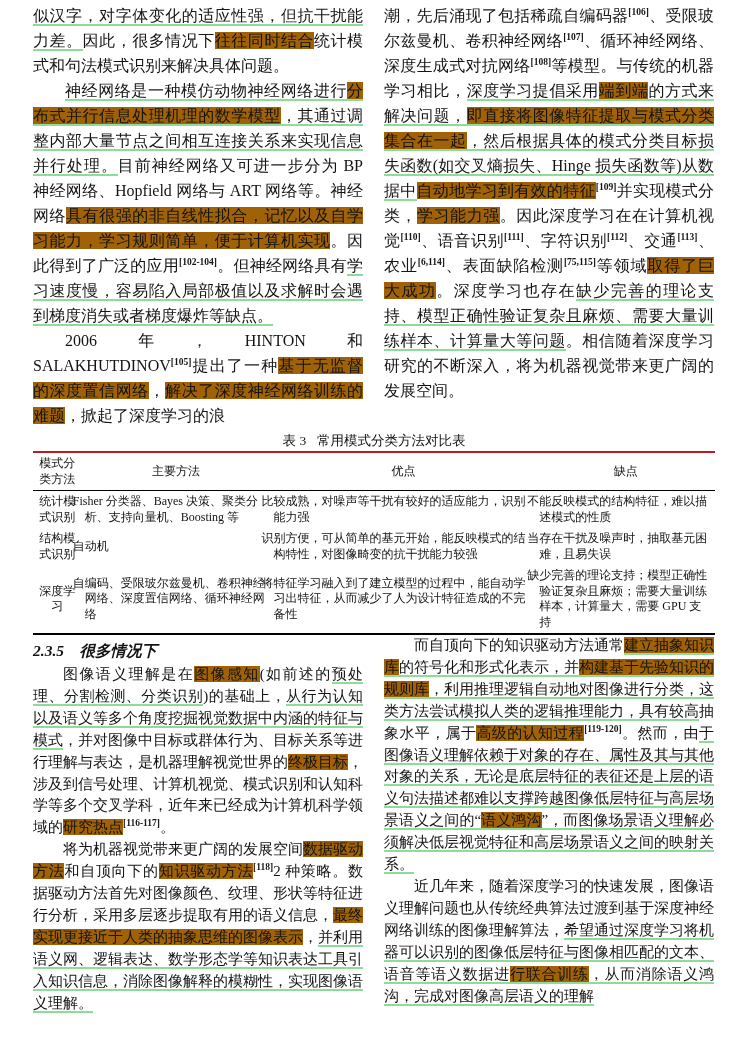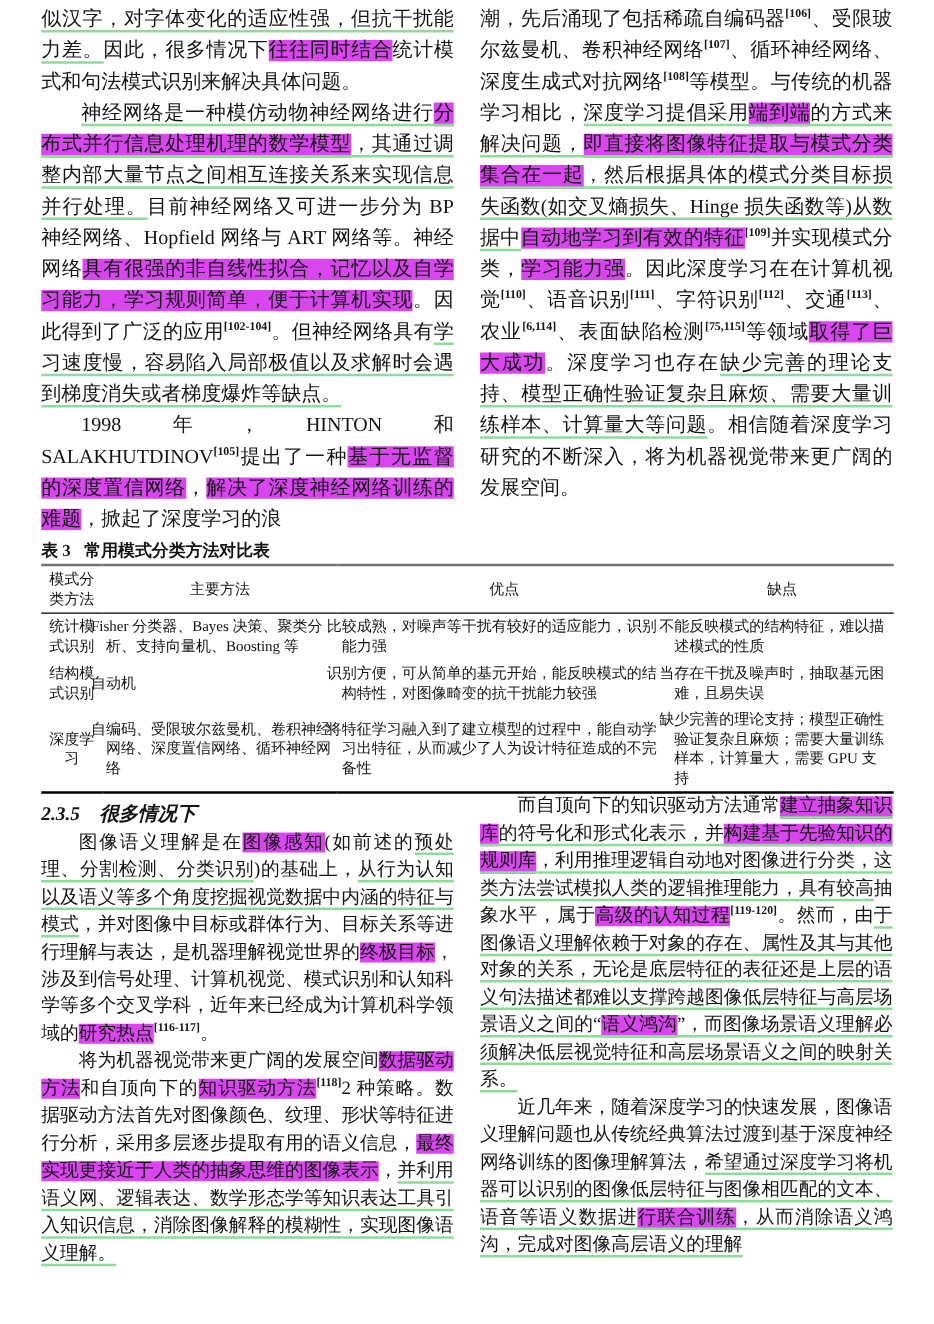--- a/index.html
+++ b/index.html
@@ -10,32 +10,32 @@
     -webkit-font-smoothing:antialiased;
   }
   .page { box-sizing:border-box; width:747px; height:1059px; padding:3px 32px 0 33px; overflow:hidden; }
   .twocol { display:flex; gap:21px; }
   .col { width:330px; flex:0 0 330px; }
 
   .para { margin:0; text-align:justify; font-size:16px; line-height:25px; }
   .indent { text-indent:2em; }
   .bottom .para { font-size:15px; line-height:21.9px; }
 
-  .hl { background:#d946ef; }
+  .hl { background:#a16207; }
   .ul { border-bottom:2px solid #8fdc99; padding-bottom:0px; }
   sup { font-size:9.5px; line-height:0;font-weight:bold; }
 
-  .caption { font-weight:bold; }
+  .caption { text-align:center; font-weight:normal; }
   .caption-zh { font-size:13.5px; margin:4px 0 1px 0; }
   .caption-en { font-size:13.5px; margin:0 0 3px 0; }
   .caption .cap-label { margin-right:0.8em; }
 
   table.cmp {
     width:682px; border-collapse:collapse; table-layout:fixed;
-    border-top:2px solid #737373; border-bottom:2.5px solid #000;
+    border-top:2px solid #b91c1c; border-bottom:2.5px solid #000;
     font-size:12px; line-height:15.5px;
   }
   table.cmp th {
     font-weight:normal; border-bottom:1.2px solid #000;
     padding:3px 2px; text-align:center; vertical-align:middle;
   }
   table.cmp td { padding:3px 3px; vertical-align:middle; }
   .w1 { width:48px; }
   .w2 { width:186px; }
   .w3 { width:262px; }
@@ -48,21 +48,21 @@
 </style>
 </head>
 <body>
 
 <div class="page">
 
   <div class="twocol">
     <div class="col">
       <p class="para"><span class="ul">似汉字，对字体变化的适应性强，但抗干扰能力差。</span><span>因此，很多情况下</span><span class="hl">往往同时结合</span><span>统计模式和句法模式识别来解决具体问题。</span></p>
       <p class="para indent"><span class="ul">神经网络是一种模仿动物神经网络进行</span><span class="hl ul">分布式并行信息处理机理的数学模型</span><span class="ul">，其通过调整内部大量节点之间相互连接关系来实现信息并行处理。</span><span>目前神经网络又可进一步分为 BP 神经网络、Hopfield 网络与 ART 网络等。神经网络</span><span class="hl">具有很强的非自线性拟合，记忆以及自学习能力，学习规则简单，便于计算机实现</span><span>。因此得到了广泛的应用</span><sup>[102-104]</sup><span>。但神经网络具有</span><span class="ul">学习速度慢，容易陷入局部极值以及求解时会遇到梯度消失或者梯度爆炸等缺点。</span></p>
-      <p class="para indent"><span>1998 年，HINTON 和 SALAKHUTDINOV</span><sup>[105]</sup><span>提出了一种</span><span class="hl">基于无监督的深度置信网络</span><span>，</span><span class="hl">解决了深度神经网络训练的难题</span><span>，掀起了深度学习的浪</span></p>
+      <p class="para indent"><span>2006 年，HINTON 和 SALAKHUTDINOV</span><sup>[105]</sup><span>提出了一种</span><span class="hl">基于无监督的深度置信网络</span><span>，</span><span class="hl">解决了深度神经网络训练的难题</span><span>，掀起了深度学习的浪</span></p>
     </div>
     <div class="col">
       <p class="para"><span>潮，先后涌现了包括稀疏自编码器</span><sup>[106]</sup><span>、受限玻尔兹曼机、卷积神经网络</span><sup>[107]</sup><span>、循环神经网络、深度生成式对抗网络</span><sup>[108]</sup><span>等模型。与传统的机器学习相比，</span><span class="ul">深度学习提倡采用</span><span class="hl ul">端到端</span><span class="ul">的方式来解决问题，</span><span class="hl ul">即直接将图像特征提取与模式分类集合在一起</span><span class="ul">，</span><span class="ul">然后根据具体的模式分类目标损失函数(如交叉熵损失、Hinge 损失函数等)从数据中</span><span class="hl">自动地学习到有效的特征</span><sup>[109]</sup><span>并实现模式分类，</span><span class="hl">学习能力强</span><span>。因此深度学习在在计算机视觉</span><sup>[110]</sup><span>、语音识别</span><sup>[111]</sup><span>、字符识别</span><sup>[112]</sup><span>、交通</span><sup>[113]</sup><span>、农业</span><sup>[6,114]</sup><span>、表面缺陷检测</span><sup>[75,115]</sup><span>等领域</span><span class="hl">取得了巨大成功</span><span>。深度学习也存在</span><span class="ul">缺少完善的理论支持、模型正确性验证复杂且麻烦、需要大量训练样本、计算量大等问题</span><span>。相信随着深度学习研究的不断深入，将为机器视觉带来更广阔的发展空间。</span></p>
     </div>
   </div>
 
   <div>
     <div class="caption caption-zh">
       <span class="cap-label">表 3</span><span>常用模式分类方法对比表</span>
     </div>

